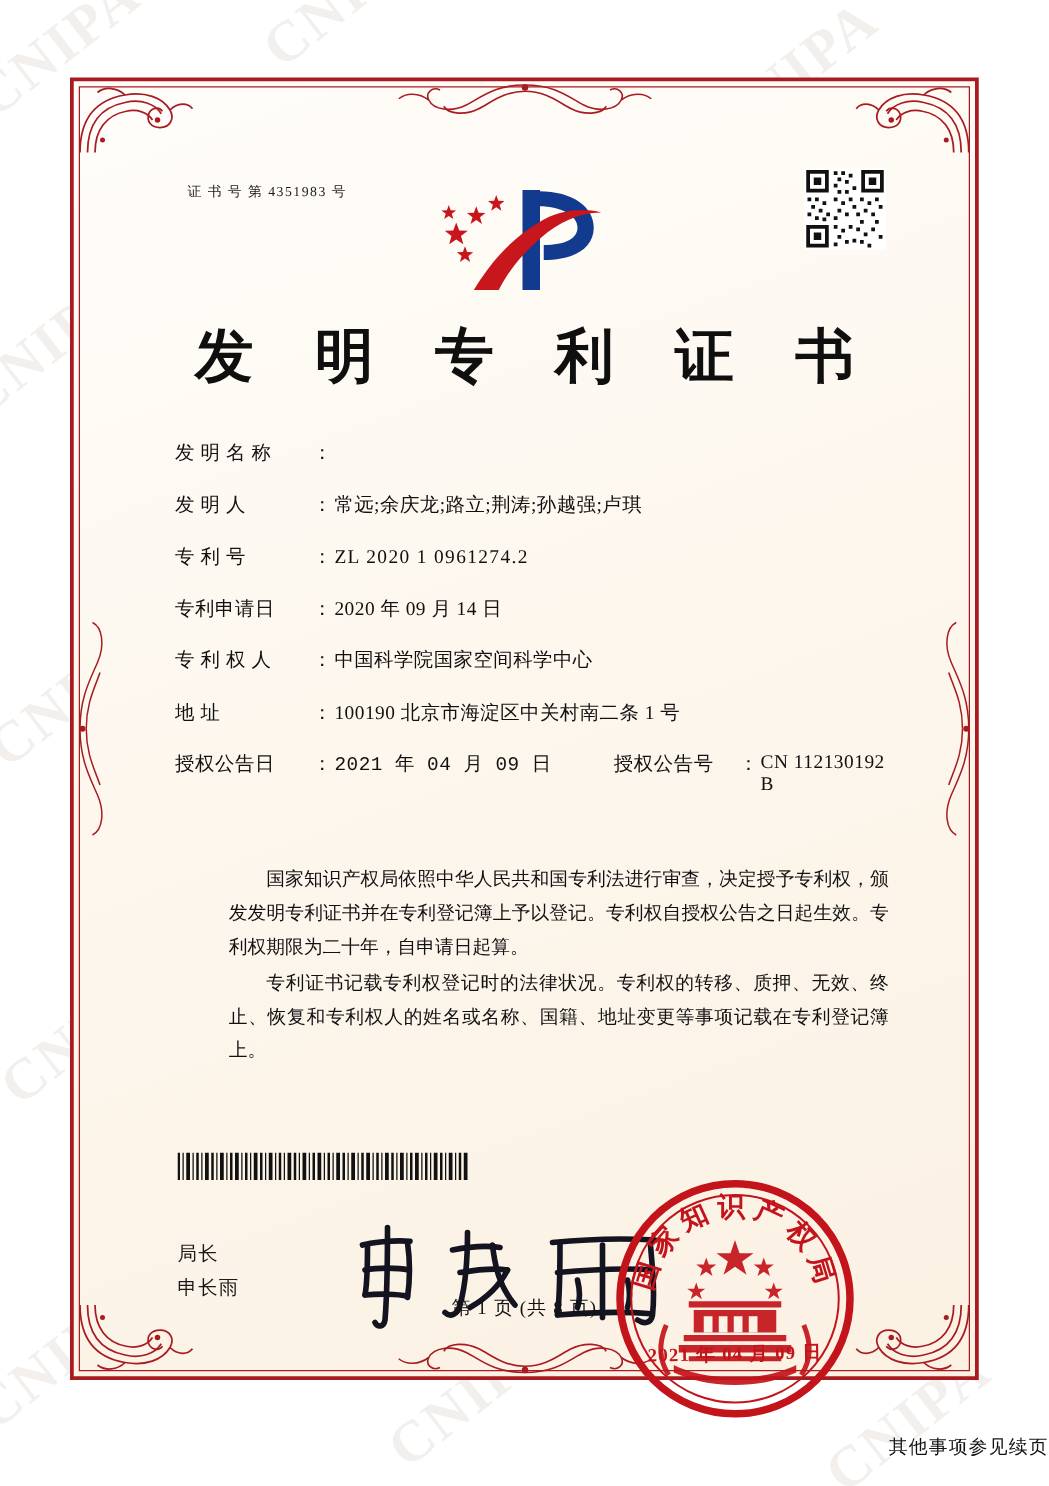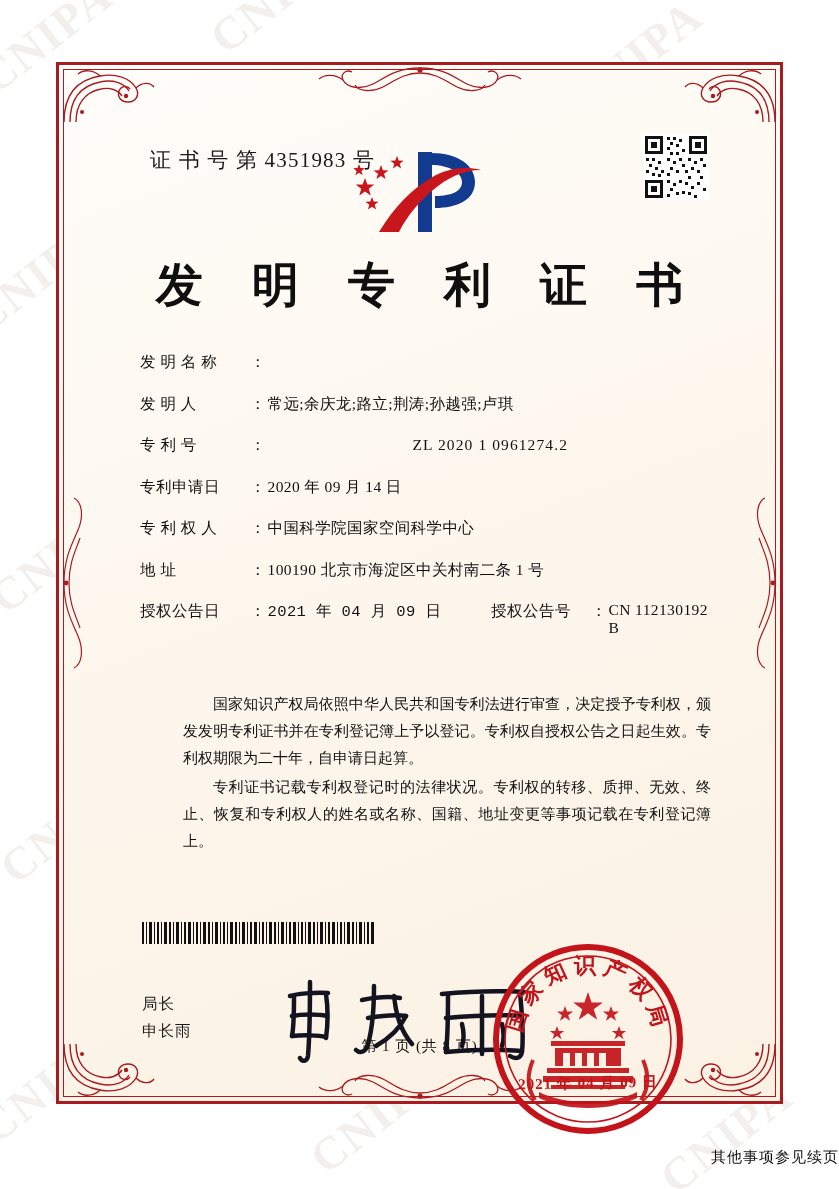--- a/index.html
+++ b/index.html
@@ -98,21 +98,21 @@
     position: absolute;
     inset: 22px 30px 22px 30px;
     z-index: 3;
   }
 
   
   .cert-number {
     position: absolute;
     left: 64px;
     top: 62px;
-    font-size: 21px;
+    font-size: 11px;
     letter-spacing: 1.2px;
     color: #1a1a1a;
   }
   .qr {
     position: absolute;
     right: 44px;
     top: 50px;
     width: 66px;
     height: 66px;
   }
@@ -161,21 +161,21 @@
     flex: 0 0 110px;
     letter-spacing: 0.5px;
     white-space: nowrap;
   }
   .field-label.spread {
     display: flex;
     justify-content: space-between;
   }
   .field-colon { margin: 0 2px 0 0; }
   .field-value { flex: 1; letter-spacing: 0.4px; }
-  .field-value.mono { font-family: "Liberation Serif", serif; letter-spacing: 1.1px; text-align: center; }
+  .field-value.mono { font-family: "Liberation Serif", serif; letter-spacing: 1.1px; }
 
   .row-split { display: flex; align-items: baseline; }
   .row-split .left { width: 330px; display: flex; font-family: Liberation Mono, monospace; }
   .row-split .right { display: flex; margin-left: 35px; }
   .row-split .right .field-label { width: 100px; flex: 0 0 100px; }
 
   
   .paragraphs {
     position: absolute;
     top: 607px;

